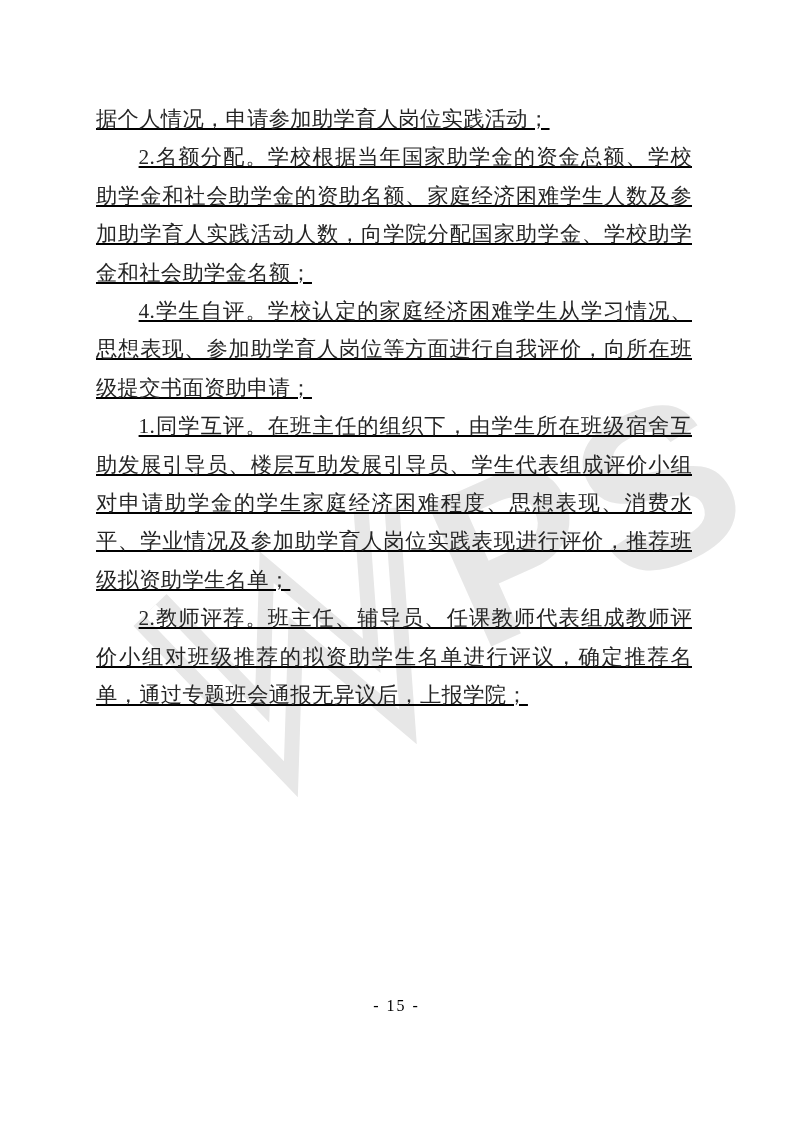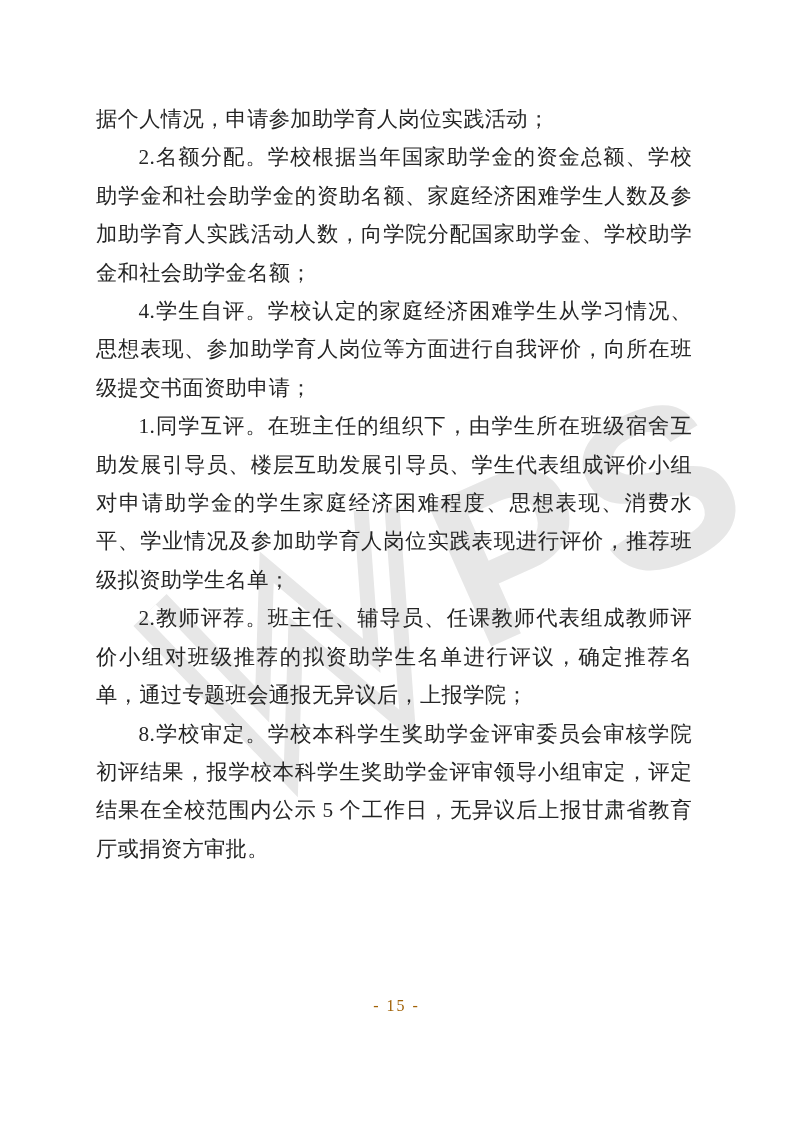--- a/index.html
+++ b/index.html
@@ -32,20 +32,21 @@
     font-family: "Liberation Sans", sans-serif;
     font-weight: bold;
     letter-spacing: 6px;
   }
   .doc-body {
     position: absolute;
     left: 96px;
     top: 100px;
     width: 596px;
     z-index: 1;
+    text-decoration: underline;
   }
   p.para {
     margin: 0;
     font-size: 21.3px;
     line-height: 38.4px;
     color: #252525;
     text-align: justify;
     text-justify: inter-character;
     text-align-last: left;
     letter-spacing: 0.3px;
@@ -54,21 +55,21 @@
     text-indent: 2em;
   }
   .page-footer {
     position: absolute;
     top: 997px;
     left: 0;
     width: 793px;
     text-align: center;
     font-size: 16px;
     letter-spacing: 2px;
-    color: #a16207;
+    color: #000000;
     z-index: 1;
   }
 </style>
 </head>
 <body>
 
 <div class="page">
 
   <svg class="watermark-layer" width="793" height="1122" viewBox="0 0 793 1122" aria-hidden="true">
     <g transform="translate(150 610) rotate(-24)">
@@ -77,18 +78,17 @@
       <text class="wm-letters" x="282" y="172" font-size="225" fill="#e7e7e7">PS</text>
     </g>
   </svg>
 
   <main class="doc-body" id="doc-body">
       <p class="para">据个人情况，申请参加助学育人岗位实践活动；</p>
       <p class="para indent">2.名额分配。学校根据当年国家助学金的资金总额、学校助学金和社会助学金的资助名额、家庭经济困难学生人数及参加助学育人实践活动人数，向学院分配国家助学金、学校助学金和社会助学金名额；</p>
       <p class="para indent">4.学生自评。学校认定的家庭经济困难学生从学习情况、思想表现、参加助学育人岗位等方面进行自我评价，向所在班级提交书面资助申请；</p>
       <p class="para indent">1.同学互评。在班主任的组织下，由学生所在班级宿舍互助发展引导员、楼层互助发展引导员、学生代表组成评价小组对申请助学金的学生家庭经济困难程度、思想表现、消费水平、学业情况及参加助学育人岗位实践表现进行评价，推荐班级拟资助学生名单；</p>
       <p class="para indent">2.教师评荐。班主任、辅导员、任课教师代表组成教师评价小组对班级推荐的拟资助学生名单进行评议，确定推荐名单，通过专题班会通报无异议后，上报学院；</p>
-      <p class="para indent">8.学校审定。学校本科学生奖助学金评审委员会审核学院初评结果，报学校本科学生奖助学金评审领导小组审定，评定结果在全校范围内公示 5 个工作日，无异议后上报甘肃省教育厅或捐资方审批。</p>
     </main>
 
   <div class="page-footer">- 15 -</div>
 
 </div>
 
 </body></html>

